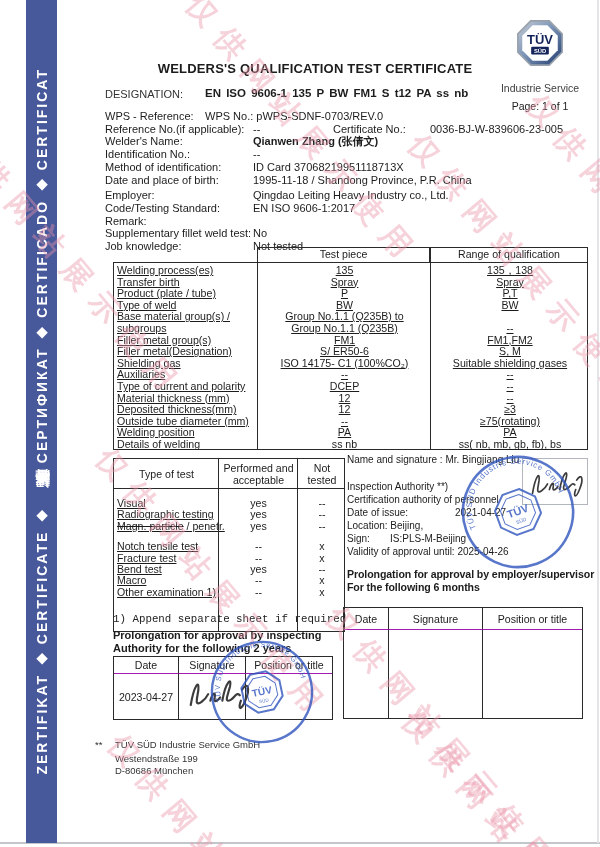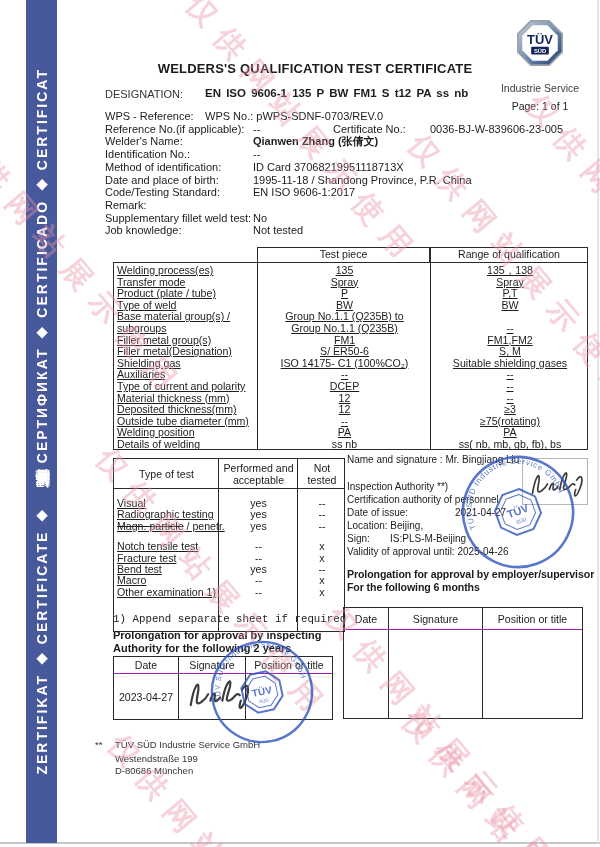--- a/index.html
+++ b/index.html
@@ -146,20 +146,24 @@
       <span class="ival">--</span>
     </div>
     <div class="irow">
       <span class="ilabel">Method of identification:</span>
       <span class="ival">ID Card  37068219951118713X</span>
     </div>
     <div class="irow">
       <span class="ilabel">Date and place of birth:</span>
       <span class="ival">1995-11-18 / Shandong Province, P.R. China</span>
     </div>
+    <div class="irow gap-before">
+      <span class="ilabel">Employer:</span>
+      <span class="ival">Qingdao Leiting Heavy Industry co., Ltd.</span>
+    </div>
     <div class="irow">
       <span class="ilabel">Code/Testing Standard:</span>
       <span class="ival">EN ISO 9606-1:2017</span>
     </div>
     <div class="irow">
       <span class="ilabel">Remark:</span>
       <span class="ival"></span>
     </div>
     <div class="irow">
       <span class="ilabel">Supplementary fillet weld test:</span>
@@ -179,21 +183,21 @@
   </div>
   <div class="mt-body">
     <div class="vline" style="left:143px;"></div>
     <div class="vline" style="left:316px;"></div>
     <div class="mrow">
         <span class="mc ml">Welding process(es)</span>
         <span class="mc mcc">135</span>
         <span class="mc mcc">135，138</span>
       </div>
       <div class="mrow">
-        <span class="mc ml">Transfer mode</span>
+        <span class="mc ml">Transfer birth</span>
         <span class="mc mcc">Spray</span>
         <span class="mc mcc">Spray</span>
       </div>
       <div class="mrow">
         <span class="mc ml">Product (plate / tube)</span>
         <span class="mc mcc">P</span>
         <span class="mc mcc">P,T</span>
       </div>
       <div class="mrow">
         <span class="mc ml">Type of weld</span>

